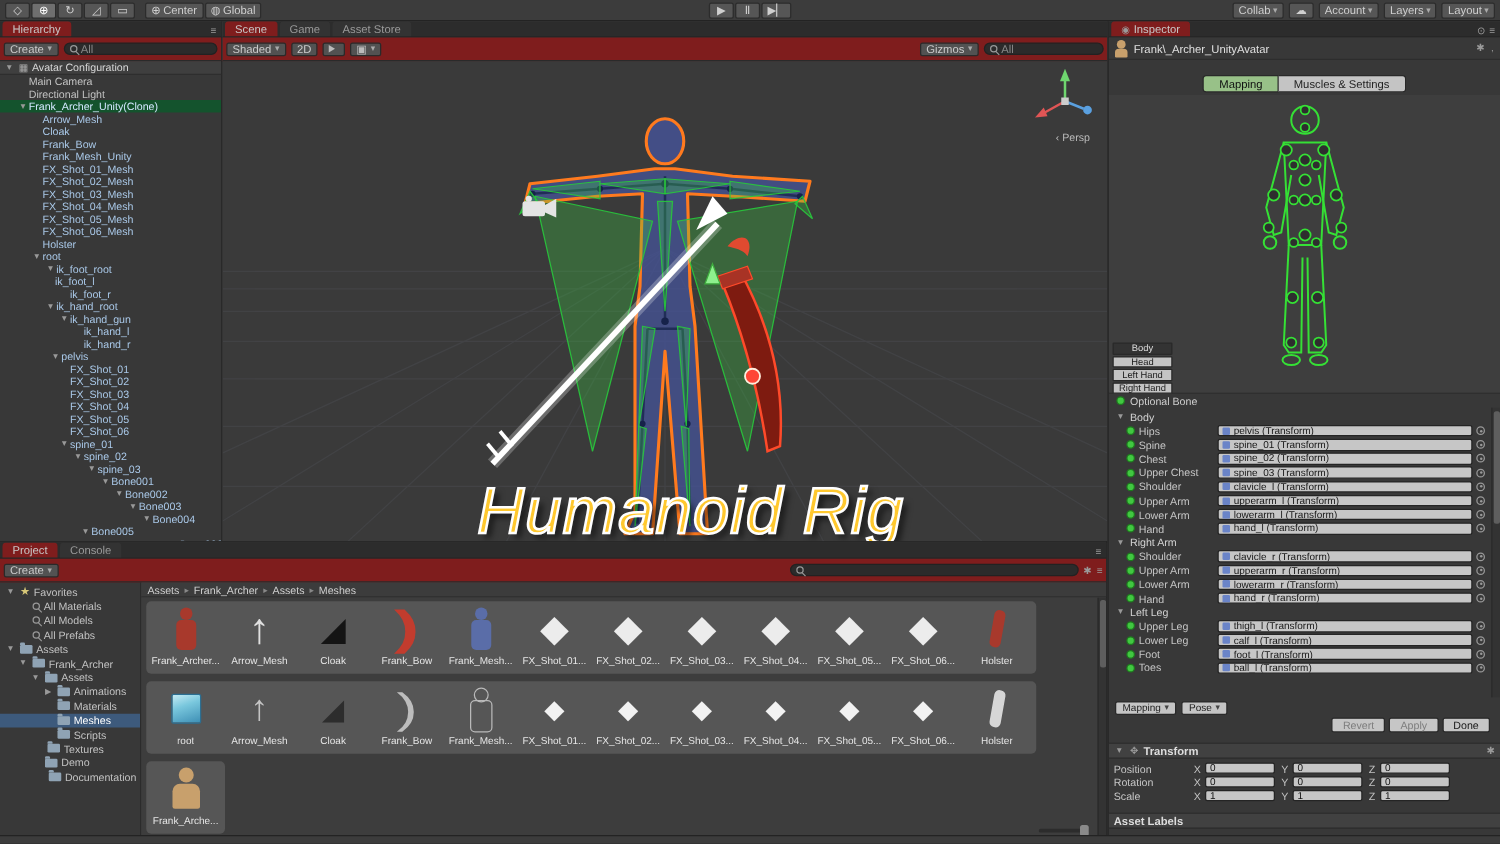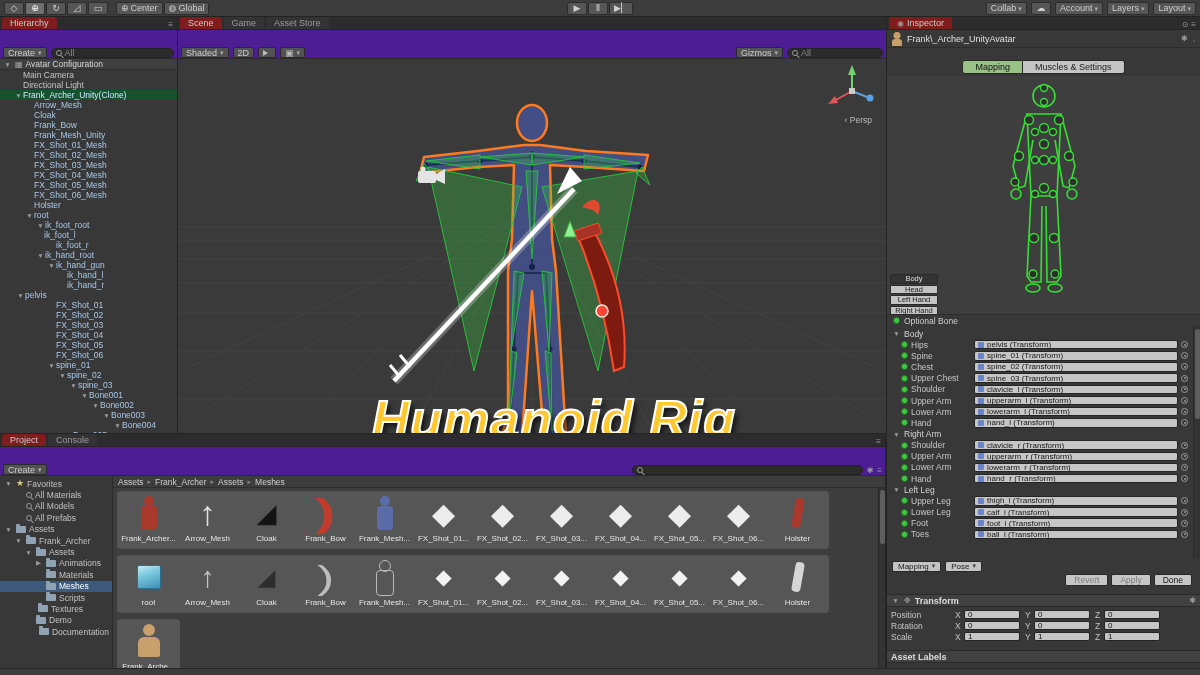--- a/index.html
+++ b/index.html
@@ -13,41 +13,41 @@
   .tbtn.active{background:#6f6f6f;color:#fff}
   .grp{display:flex;gap:1px}
   #playgrp{position:absolute;left:50%;transform:translateX(-50%);top:2px}
   #rightgrp{margin-left:auto;display:flex;gap:4px}
   .caret{font-size:7px;color:#aaa}
   
   .tabbar{height:13px;background:#2c2c2c;display:flex;align-items:flex-end;padding-left:2px;gap:2px;border-bottom:1px solid #242424}
   .tab{height:12px;padding:0 8px;background:#7f1d1d;border-radius:3px 3px 0 0;font-size:9px;display:flex;align-items:center;gap:3px;color:#c8c8c8;white-space:nowrap}
   .tab.inactive{background:#333;color:#9a9a9a}
   .tab-right{margin-left:auto;display:flex;gap:3px;padding:0 4px;color:#9a9a9a;align-items:center}
-  .ptoolbar{height:29px;background:#4c1d95;border-bottom:1px solid #2a2a2a;display:flex;align-items:flex-end;padding:0 3px;gap:4px}
+  .ptoolbar{height:19px;background:#7f1d1d;border-bottom:1px solid #2a2a2a;display:flex;align-items:center;padding:0 3px;gap:4px}
   .chip{background:#525252;border:1px solid #2a2a2a;border-radius:2px;height:11px;display:inline-flex;align-items:center;padding:0 4px;gap:3px;color:#ccc;white-space:nowrap}
   .search{background:#2b2b2b;border:1px solid #222;border-radius:6px;height:10px;display:flex;align-items:center;padding:0 4px;gap:3px;color:#888}
   .search input{background:transparent;border:none;outline:none;color:#ccc;font-size:8px;width:100%}
   .mag{width:6px;height:6px;border:1px solid #999;border-radius:50%;position:relative;flex:none}
   .mag::after{content:"";position:absolute;width:4px;height:1px;background:#999;right:-3px;bottom:-2px;transform:rotate(45deg)}
   .menu-ic{color:#9a9a9a;font-size:8px}
   
   #hierarchy{left:0;top:17px;width:178px;height:416px;background:#383838;border-right:1px solid #242424;overflow:hidden}
   .scene-root{height:11px;background:#3f3f3f;border-bottom:1px solid #2e2e2e;display:flex;align-items:center;gap:3px;padding-left:3px;font-size:8.5px;color:#d8d8d8}
   .grid-ic{color:#a8a8a8;font-size:8px}
   #h-list{height:379px;overflow:hidden}
   .h-row{height:10px;display:flex;align-items:center;font-size:8.5px;white-space:nowrap;color:#c2c2c2}
   .h-row.sel{background:#14532d}
   .h-row .lbl.prefab{color:#a9c8e8}
   .h-row.sel .lbl.prefab{color:#d4e8ff}
   .fold{width:9px;color:#999;font-size:6.5px;text-align:center;flex:none}
   
   #scene{left:178px;top:17px;width:708px;height:416px;background:#3a3a3a;overflow:hidden}
   #viewport{position:relative;width:708px;height:390px;background:#3a3a3a;overflow:hidden}
-  #overlay-text{position:absolute;left:50%;transform:translateX(-44%);bottom:0px;font-size:52px;font-weight:bold;font-style:italic;color:#ffc82e;-webkit-text-stroke:2px #ffffff;letter-spacing:1px;text-shadow:4px 4px 5px rgba(0,0,0,.6);white-space:nowrap}
+  #overlay-text{position:absolute;left:50%;transform:translateX(-44%);bottom:0px;font-size:52px;font-weight:normal;font-style:italic;color:#ffc82e;-webkit-text-stroke:2px #ffffff;letter-spacing:1px;text-shadow:4px 4px 5px rgba(0,0,0,.6);white-space:nowrap}
   #axis-gizmo{position:absolute;right:6px;top:2px}
   #persp{position:absolute;right:14px;top:56px;color:#bbb;font-size:8.5px}
   
   #project{left:0;top:433px;width:886px;height:235px;background:#383838;border-top:1px solid #242424;border-right:1px solid #242424;overflow:hidden}
   #p-body{display:flex;height:209px}
   #p-tree{width:113px;height:209px;border-right:1px solid #2b2b2b;padding-top:2px;overflow:hidden}
   .t-row{height:11.4px;display:flex;align-items:center;font-size:8.5px;gap:3px;white-space:nowrap;color:#c2c2c2}
   .t-row.sel{background:#3d5a7c;color:#fff}
   .fldr{width:10px;height:7px;background:#8fa3b4;border-radius:1px;position:relative;flex:none}
   .fldr::before{content:"";position:absolute;top:-2px;left:0;width:4px;height:2px;background:#8fa3b4;border-radius:1px 1px 0 0}
@@ -302,21 +302,21 @@
           <span class="lbl prefab">ik_hand_gun</span>
         </div>
         <div class="h-row" style="padding-left: 58px;">
           <span class="fold"></span>
           <span class="lbl prefab">ik_hand_l</span>
         </div>
         <div class="h-row" style="padding-left: 58px;">
           <span class="fold"></span>
           <span class="lbl prefab">ik_hand_r</span>
         </div>
-        <div class="h-row" style="padding-left: 16px;">
+        <div class="h-row" style="padding-left: 40px;">
           <span class="fold">▼</span>
           <span class="lbl prefab">pelvis</span>
         </div>
         <div class="h-row" style="padding-left: 47px;">
           <span class="fold"></span>
           <span class="lbl prefab">FX_Shot_01</span>
         </div>
         <div class="h-row" style="padding-left: 47px;">
           <span class="fold"></span>
           <span class="lbl prefab">FX_Shot_02</span>

